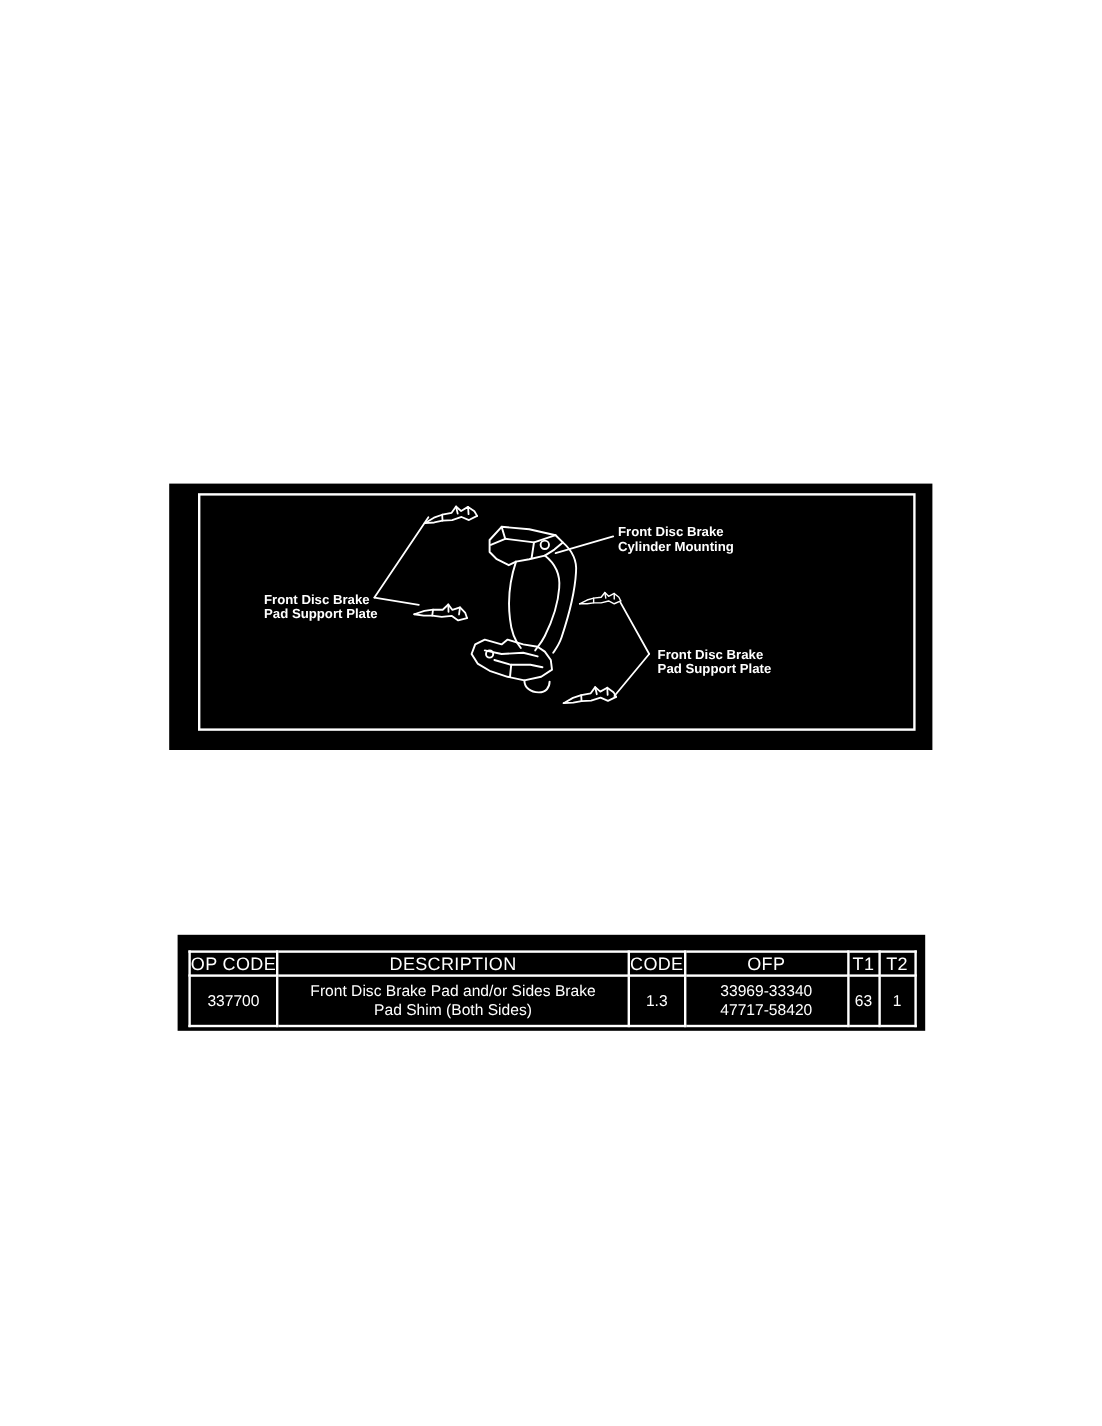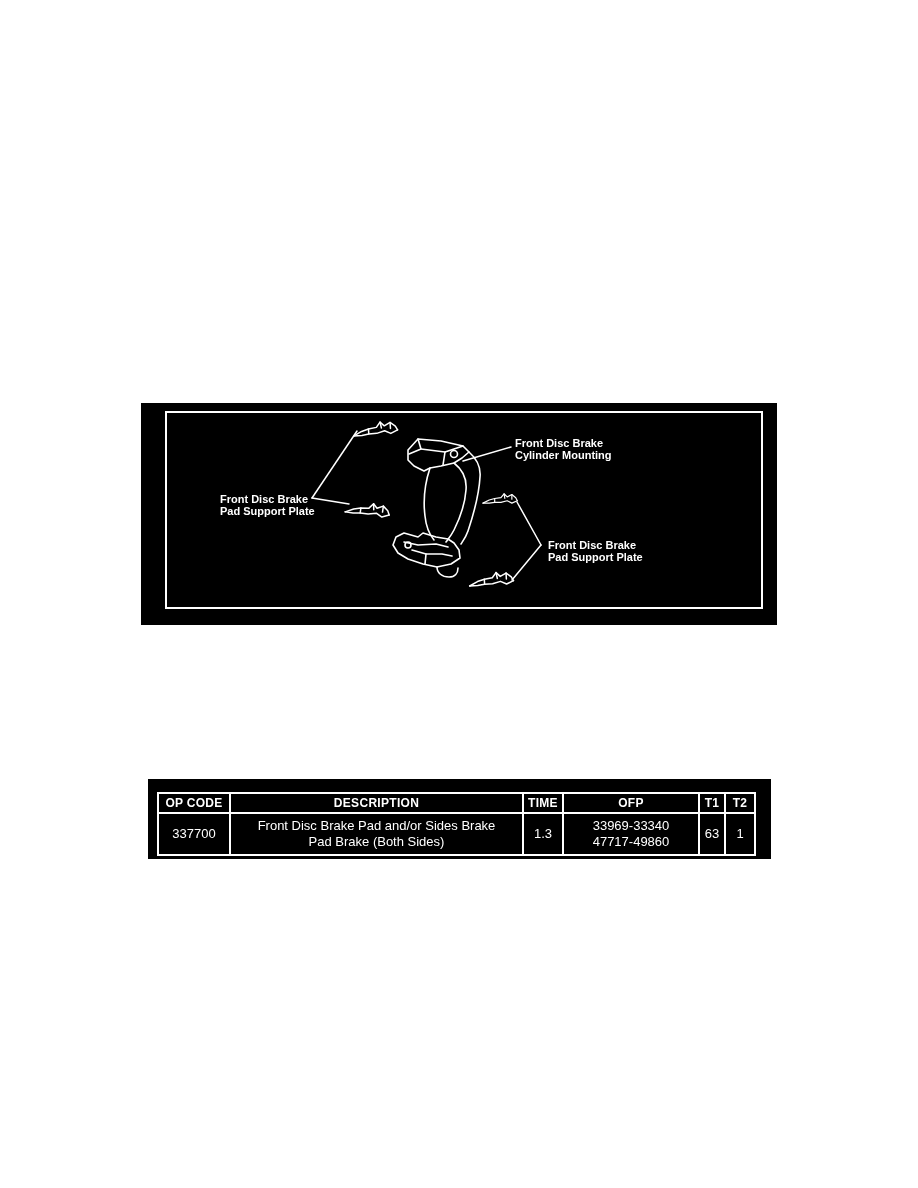--- a/index.html
+++ b/index.html
@@ -54,22 +54,22 @@
     border: 2px solid #ffffff;
     background: #000000;
     color: #ffffff;
     text-align: center;
     vertical-align: middle;
     padding: 0;
     overflow: hidden;
     white-space: nowrap;
   }
   table.op-table th {
-    font-size: 12px;
-    font-weight: bold;
+    font-size: 15px;
+    font-weight: normal;
     height: 18px;
     letter-spacing: 0.3px;
     margin-left: 48px;
   }
   table.op-table td {
     font-size: 13px;
     font-weight: normal;
     height: 40px;
     line-height: 16px;
   }
@@ -151,37 +151,37 @@
           <col class="col-desc">
           <col class="col-time">
         <col class="col-ofp">
           <col class="col-t1">
           <col class="col-t2">
       </colgroup>
       <thead>
         <tr>
           <th>OP CODE</th>
           <th>DESCRIPTION</th>
-          <th>TIME</th>
+          <th>CODE</th>
           <th>OFP</th>
           <th>T1</th>
           <th>T2</th>
         </tr>
       </thead>
       <tbody>
         <tr>
           <td>337700</td>
           <td>
             <div>Front Disc Brake Pad and/or Sides Brake</div>
-            <div>Pad Brake (Both Sides)</div>
+            <div>Pad Shim (Both Sides)</div>
           </td>
           <td>1.3</td>
           <td>
             <div>33969-33340</div>
-            <div>47717-49860</div>
+            <div>47717-58420</div>
           </td>
           <td>63</td>
           <td>1</td>
         </tr>
       </tbody>
     </table>
   </div>
 
 </div>
 

